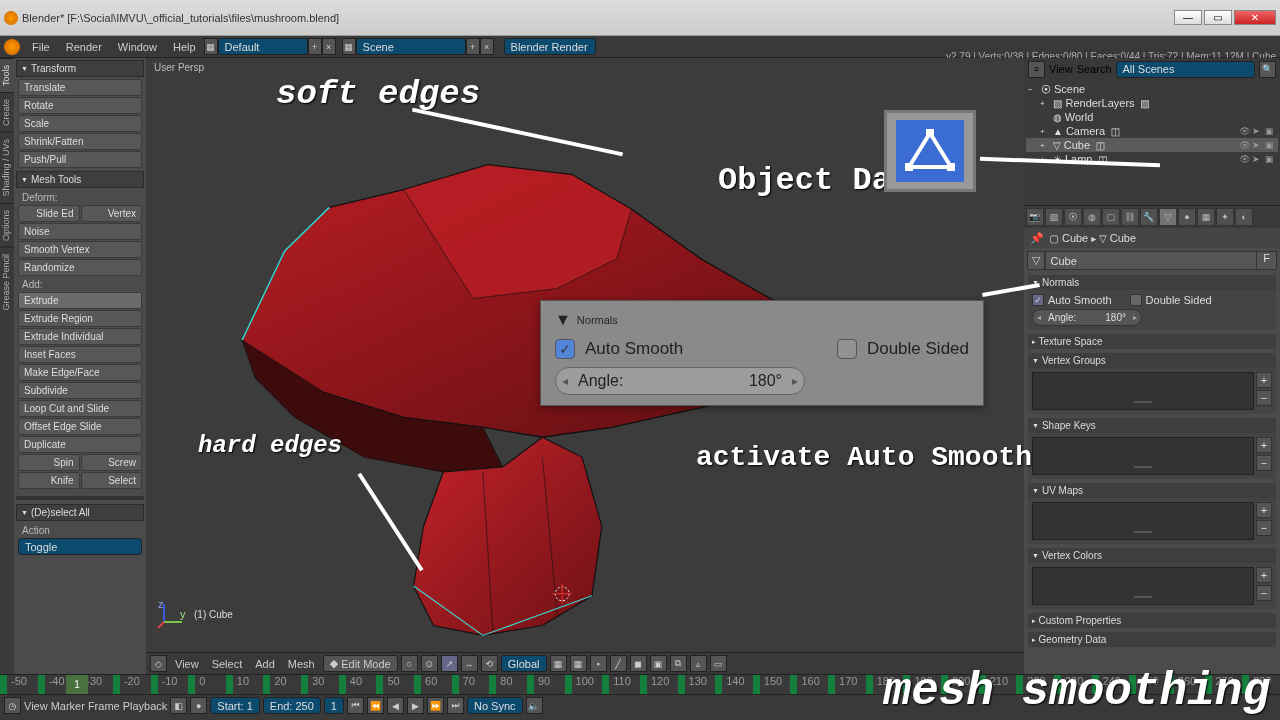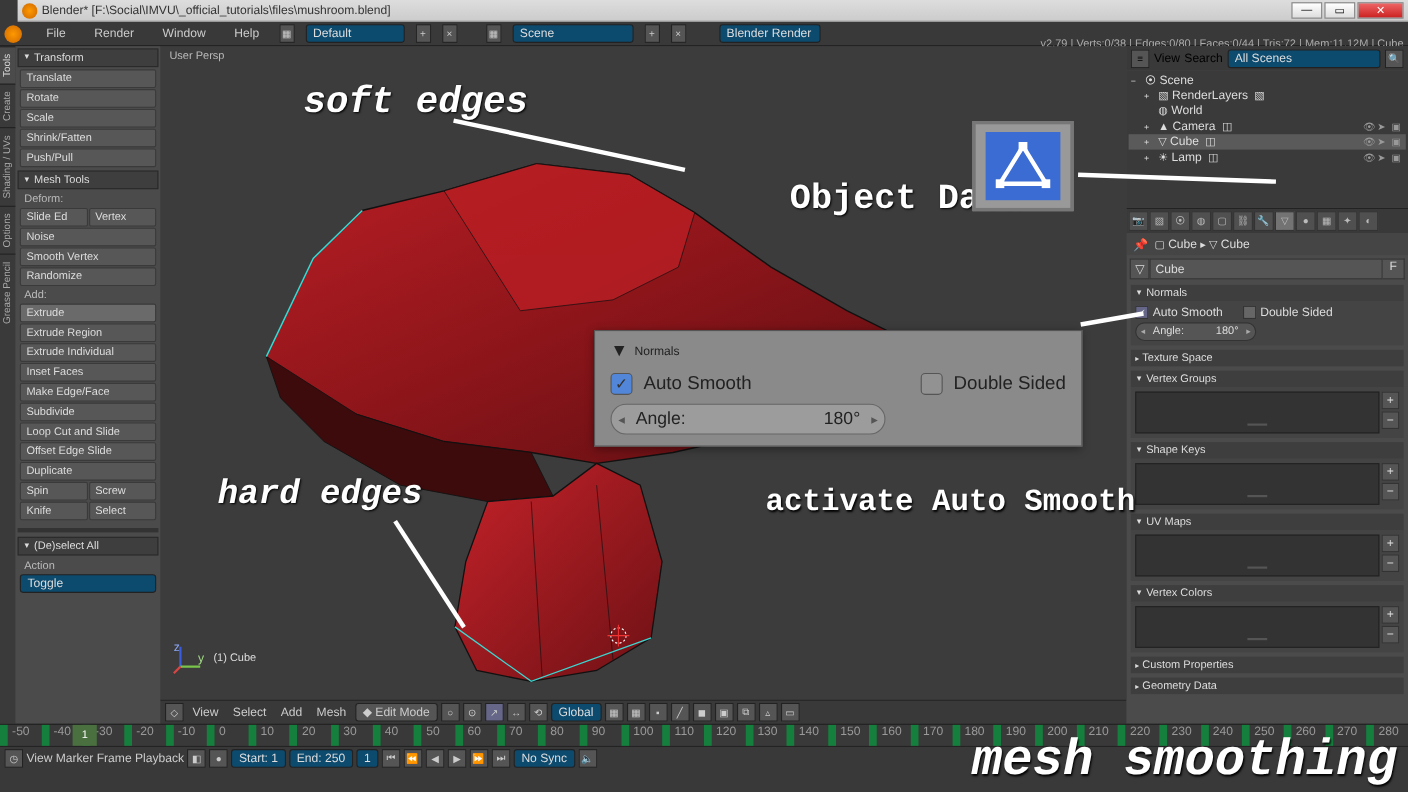--- a/index.html
+++ b/index.html
@@ -1,27 +1,27 @@
 <!DOCTYPE html>
 <html><head>
 <meta charset="utf-8">
 <style>
 * { margin: 0; padding: 0; box-sizing: border-box; font-family: "Segoe UI", Arial, sans-serif; font-size: 11px; user-select: none; }
 body { width: 1280px; height: 720px; background: #393939; overflow: hidden; position: relative; }
 
 
-.titlebar { height: 20px; background: linear-gradient(#ddd,#ccc); display: flex; align-items: center; padding: 0 4px; border-bottom: 1px solid #999; margin-left: 16px; }
+.titlebar { height: 36px; background: linear-gradient(#ddd,#ccc); display: flex; align-items: center; padding: 0 4px; border-bottom: 1px solid #999; }
 .titlebar .icon { width: 14px; height: 14px; background: radial-gradient(circle,#f90,#c60); border-radius: 50%; margin-right: 4px; }
 .titlebar .title { color: #333; flex: 1; }
 .win-btns { display: flex; gap: 2px; }
 .win-btn { width: 28px; height: 15px; border: 1px solid #888; background: linear-gradient(#fff,#ddd); font-size: 10px; display: flex; align-items: center; justify-content: center; }
 .win-btn.close { background: linear-gradient(#e66,#c22); color: #fff; width: 42px; }
 
 
-.menubar { height: 22px; background: #393939; border-bottom: 1px solid #222; display: flex; align-items: center; color: #ccc; padding: 0 4px; gap: 10px; }
+.menubar { height: 22px; background: #393939; border-bottom: 1px solid #222; display: flex; align-items: center; color: #ccc; padding: 0 4px; gap: 0; }
 .menubar .app-icon { width: 16px; height: 16px; background: radial-gradient(circle,#f90,#c60); border-radius: 50%; margin-right: 4px; }
 .menubar-item { padding: 2px 8px; cursor: pointer; }
 .dropdown { background: #0c4a6e; border: 1px solid #222; color: #ddd; padding: 1px 6px; height: 17px; display: flex; align-items: center; border-radius: 3px; }
 .smallbtn { width: 14px; height: 17px; background: #555; border: 1px solid #222; display: inline-flex; align-items: center; justify-content: center; color: #ccc; font-size: 9px; }
 .stats { margin-left: auto; color: #aaa; font-size: 10px; margin-top: 20px; }
 
 
 .main { display: flex; height: 616px; }
 
 
@@ -29,21 +29,21 @@
 .left-tabs { width: 14px; background: #3a3a3a; display: flex; flex-direction: column; }
 .left-tab { writing-mode: vertical-rl; transform: rotate(180deg); padding: 6px 1px; color: #aaa; font-size: 9px; border-bottom: 1px solid #222; cursor: pointer; }
 .left-tab.active { background: #4b4b4b; color: #ddd; }
 .toolshelf { flex: 1; padding: 2px; overflow: hidden; }
 .panel-header { background: #3e3e3e; color: #ddd; padding: 2px 4px; border: 1px solid #2a2a2a; display: flex; align-items: center; gap: 3px; font-size: 10px; }
 .panel-header::before { content: "▼"; font-size: 7px; }
 .panel-body { padding: 2px; }
 .tool-btn { display: block; width: 100%; background: #575757; border: 1px solid #3a3a3a; color: #ddd; padding: 2px 5px; margin-bottom: 1px; text-align: left; cursor: pointer; font-size: 10px; border-radius: 2px; }
 .tool-btn.hl { background: #6a6a6a; }
 .tool-row { display: flex; gap: 1px; }
-.tool-row .tool-btn { flex: 1; }
+.tool-row .tool-btn { flex: 1; text-align: right; }
 .small-label { color: #bbb; font-size: 10px; padding: 2px 4px; }
 
 
 .viewport { flex: 1; background: #3c3c3c; position: relative; overflow: hidden; }
 .viewport-label { position: absolute; top: 4px; left: 8px; color: #bbb; font-size: 10px; }
 .obj-label { position: absolute; bottom: 32px; left: 48px; color: #ddd; font-size: 10px; }
 .axis { position: absolute; bottom: 22px; left: 10px; width: 30px; height: 30px; }
 
 
 .header { height: 22px; background: #393939; border-top: 1px solid #222; display: flex; align-items: center; padding: 0 4px; gap: 3px; color: #ccc; }
@@ -463,21 +463,21 @@
   <span class="iconbox">◀</span>
   <span class="iconbox">▶</span>
   <span class="iconbox">⏩</span>
   <span class="iconbox">⏭</span>
   <span class="dropdown">No Sync</span>
   <span class="iconbox">🔈</span>
 </div>
 
 <div class="anno-text" style="top:75px;left:276px;font-size:34px">soft edges</div>
 <div class="anno-line" style="top:130px;left:410px;width:215px;transform:rotate(12deg)"></div>
-<div class="anno-text" style="top:432px;left:198px;font-size:31px">hard edges</div>
+<div class="anno-text" style="top:432px;left:198px;font-size:24px">hard edges</div>
 <div class="anno-line" style="top:520px;left:333px;width:115px;transform:rotate(57deg)"></div>
 <div class="anno-text" style="top:162px;left:718px;font-size:32px;font-style:normal;font-weight:700">Object Data</div>
 <div class="big-icon" style="top:110px;left:884px">
   <div class="big-icon-inner">
     <svg width="50" height="44" viewBox="0 0 50 44">
         <polygon points="25,4 46,38 4,38" fill="none" stroke="#fff" stroke-width="4"></polygon>
         <rect x="21" y="0" width="8" height="8" fill="#fff"></rect>
         <rect x="42" y="34" width="8" height="8" fill="#fff"></rect>
         <rect x="0" y="34" width="8" height="8" fill="#fff"></rect>
       </svg>

